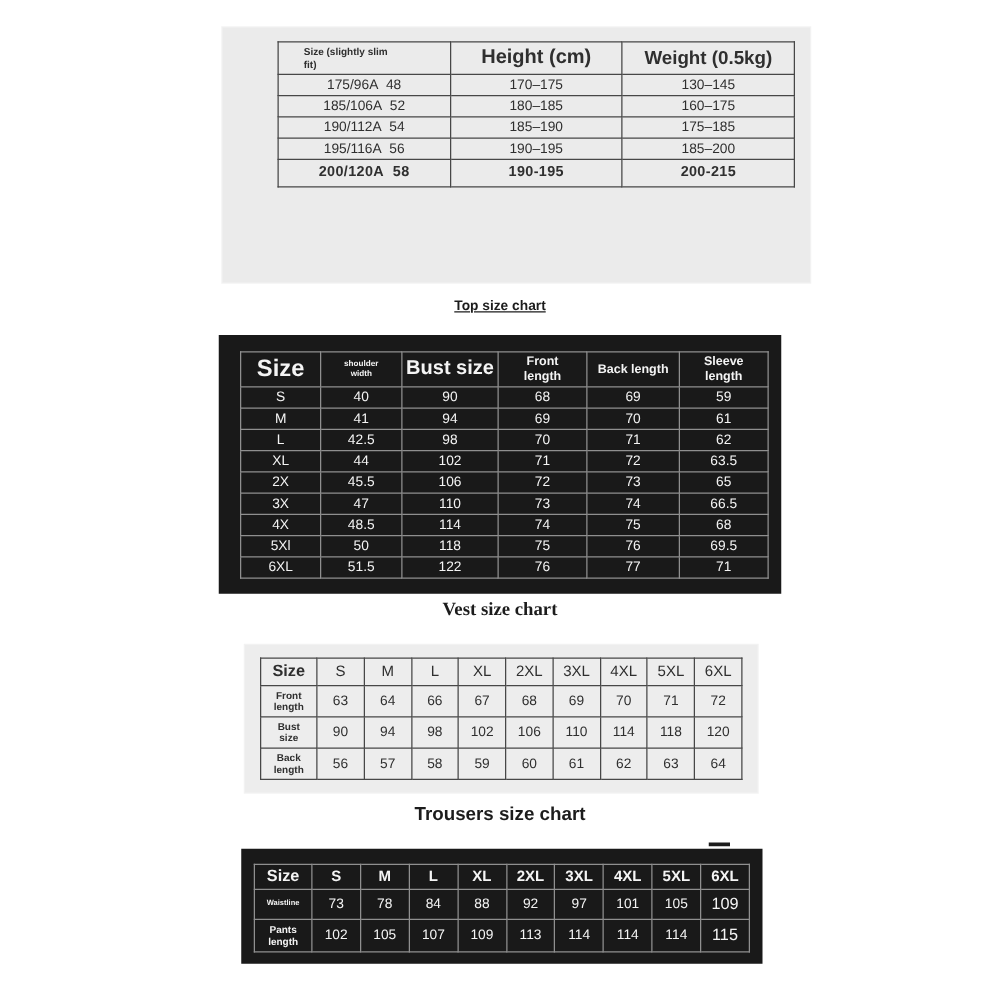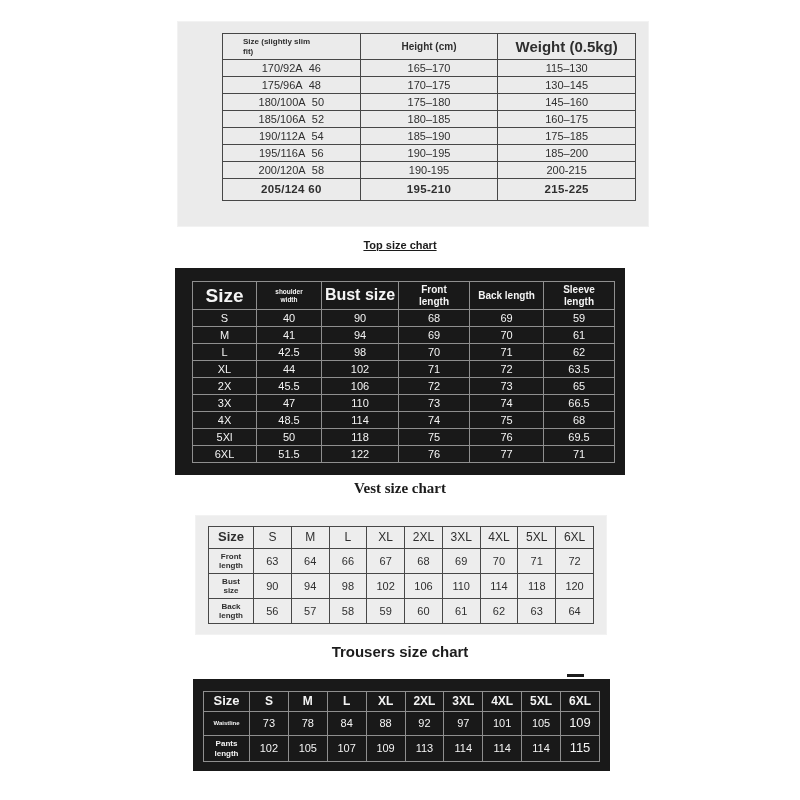--- a/index.html
+++ b/index.html
@@ -21,21 +21,21 @@
   }
   .light-table th, .light-table td { border-color: #474747; color: #2f2f2f; }
   .dark-table th,  .dark-table td  { border-color: #8f8f8f; color: #f4f4f4; }
 
   
   #top-table { width: 414px; margin: 11px 12px; }
   #top-table thead tr { height: 26px; }
   #top-table tbody tr { height: 17px; }
   #top-table td { font-size: 11px; }
   #top-table th:nth-child(1) { font-size: 8px;  text-align: left; padding-left: 20px; }
-  #top-table th:nth-child(2) { font-size: 10px; }
+  #top-table th:nth-child(2) { font-size: 16px; }
   #top-table th:nth-child(3) { font-size: 15px; }
   #top-table tbody tr:last-child { height: 22px; }
   #top-table tbody tr:last-child td { font-size: 11.5px; font-weight: 700; letter-spacing: .3px; }
 
   
   #vest-table { width: 416px; margin: 13px 17px; }
   #vest-table thead tr { height: 28px; }
   #vest-table tbody tr { height: 17px; }
   #vest-table td { font-size: 11px; }
   #vest-table th:nth-child(1) { font-size: 19px; width: 63px; }
@@ -83,58 +83,43 @@
         <thead>
           <tr>
             <th>Size (slightly slim
 fit)</th>
             <th>Height (cm)</th>
             <th>Weight (0.5kg)</th>
           </tr>
         </thead>
         <tbody>
           <tr>
-            <td>170/92A&nbsp;&nbsp;46</td>
-            <td>165–170</td>
-            <td>115–130</td>
-          </tr>
-          <tr>
             <td>175/96A&nbsp;&nbsp;48</td>
             <td>170–175</td>
             <td>130–145</td>
           </tr>
           <tr>
-            <td>180/100A&nbsp;&nbsp;50</td>
-            <td>175–180</td>
-            <td>145–160</td>
-          </tr>
-          <tr>
             <td>185/106A&nbsp;&nbsp;52</td>
             <td>180–185</td>
             <td>160–175</td>
           </tr>
           <tr>
             <td>190/112A&nbsp;&nbsp;54</td>
             <td>185–190</td>
             <td>175–185</td>
           </tr>
           <tr>
             <td>195/116A&nbsp;&nbsp;56</td>
             <td>190–195</td>
             <td>185–200</td>
           </tr>
           <tr>
             <td>200/120A&nbsp;&nbsp;58</td>
             <td>190-195</td>
             <td>200-215</td>
-          </tr>
-          <tr>
-            <td>205/124&nbsp;60</td>
-            <td>195-210</td>
-            <td>215-225</td>
           </tr>
         </tbody>
       </table>
   </section>
   <div class="caption" id="caption-top">Top size chart</div>
 
   <section class="panel" id="panel-vest">
     <table id="vest-table" class="dark-table">
         <thead>
           <tr>

